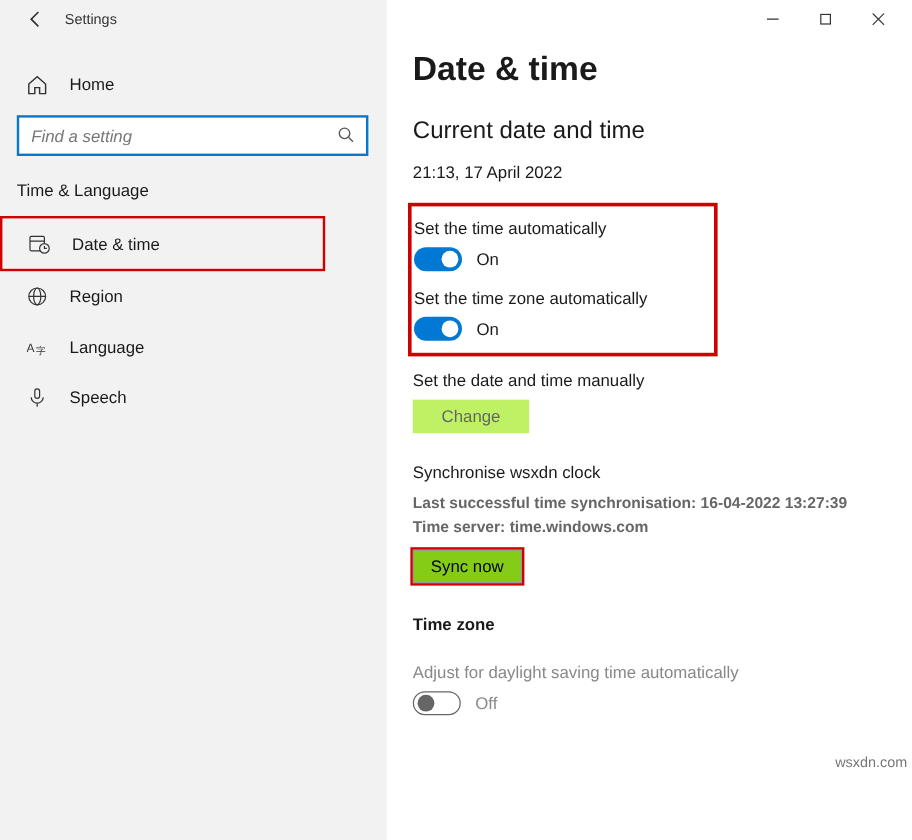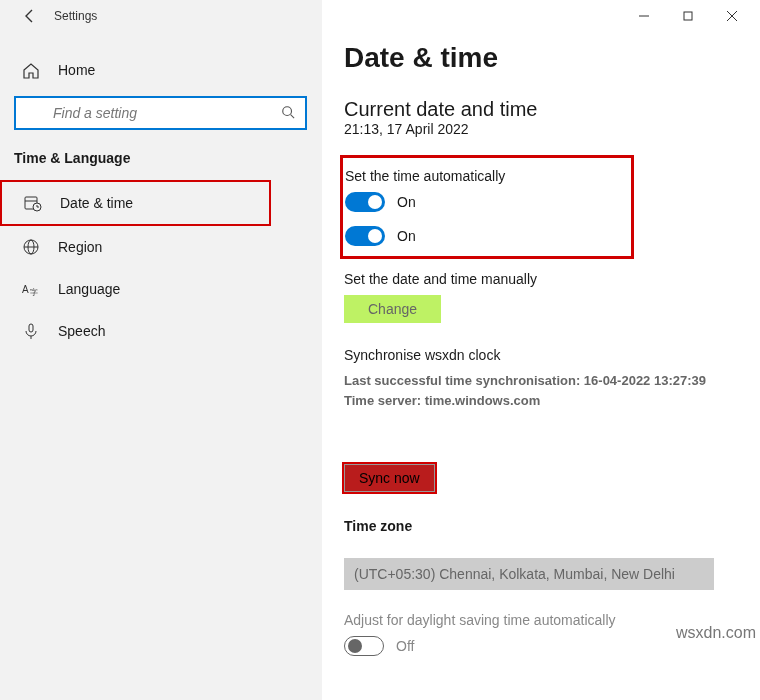--- a/index.html
+++ b/index.html
@@ -51,26 +51,25 @@
     display:flex; align-items:center;
     padding: 0 10px 0 10px;
     justify-content: space-between;
   }
   .search-input {
     border: none; outline: none;
     width: 100%;
     font-size: 14px; font-style: italic;
     color: #666;
     background: transparent;
-    margin-left: 27px;
   }
   .search-input::placeholder { color:#777; font-style: italic; }
   .search-icon { color:#555; font-size:14px; }
   .category-header {
-    font-weight: 700;
+    font-weight: 400;
     font-size: 14px;
     padding: 4px 14px 14px 14px;
   }
   .nav { list-style:none; }
   .nav-item {
     display:flex; align-items:center;
     gap: 18px;
     padding: 12px 22px;
     cursor:pointer;
     font-size: 14px;
@@ -93,27 +92,27 @@
   .win-btn {
     width:44px; height:28px;
     display:flex; align-items:center; justify-content:center;
     font-size:12px; color:#333;
     cursor:pointer;
   }
   .page {
     padding: 42px 22px 20px 22px;
   }
   h1.page-title { font-size: 28px; font-weight: 600; margin-bottom: 24px; }
-  h2.section-title { font-size: 20px; font-weight:400; }
+  h2.section-title { font-size: 20px; font-weight:400; margin-bottom: 14px; }
   .current-dt { font-size: 14px; margin-bottom: 18px; }
   .highlight-box {
     border: 3px solid #d00000;
     padding: 10px 10px 10px 2px;
     margin-left: -4px;
-    width: 294px;
+    width: 258px;
     margin-bottom: 12px;
   }
   .setting-label { font-size:14px; margin-bottom:8px; }
   .toggle-row { display:flex; align-items:center; gap:12px; margin-bottom:14px;}
   .toggle-row:last-child { margin-bottom:0; }
   .toggle {
     width:40px; height:20px; border-radius:10px;
     position:relative; cursor:pointer;
   }
   .toggle.on { background:#0078d4; }
@@ -128,36 +127,35 @@
   }
   .toggle-state { font-size:14px; }
   .btn-disabled {
     background:#bef264; color:#666;
     border:none; padding: 6px 24px;
     font-size:14px; margin-bottom:24px;
     cursor:default;
   }
   .sync-section .sub { font-size:13px; color:#666; line-height:1.5; margin-bottom:10px;font-weight:bold;}
   .btn-sync {
-    background:#b91c1c; border:1px solid #999;
+    background:#84cc16; border:1px solid #999;
     padding:5px 14px; font-size:14px;
     cursor:pointer;
     outline: 2px solid #d00000;
-    margin-top: 44px;
   }
   .subheading { font-size:14px; font-weight:700; margin-top:26px; margin-bottom:24px; }
   .tz-select {
     width: 370px; background:#ccc; color:#666;
     padding: 8px 10px; font-size:14px;
     border:none;
   }
   .dst-label { font-size:14px; color:#888; margin-top:22px; margin-bottom:8px;}
   .watermark {
     position:absolute; right:4px; bottom:58px;
-    font-size:16px; color:#777;
+    font-size:12px; color:#777;
   }
 </style>
 </head>
 <body>
 
 <div class="window">
 
   <div class="sidebar">
     <div class="titlebar">
       <div class="back-btn">
@@ -259,40 +257,40 @@
       <h1 class="page-title">Date &amp; time</h1>
       <h2 class="section-title">Current date and time</h2>
       <div class="current-dt">21:13, 17 April 2022</div>
 
       <div class="highlight-box">
         <div class="setting-label">Set the time automatically</div>
         <div class="toggle-row">
           <div class="toggle on"></div>
           <span class="toggle-state">On</span>
         </div>
+        <div class="setting-label">Set the time zone automatically</div>
         <div class="toggle-row">
           <div class="toggle on"></div>
           <span class="toggle-state">On</span>
         </div>
       </div>
 
       <div class="setting-label">Set the date and time manually</div>
       <button class="btn-disabled" disabled="">Change</button>
 
       <div class="sync-section">
         <div class="setting-label" style="font-weight:400;">Synchronise wsxdn clock</div>
         <div class="sub">
           <span>Last successful time synchronisation: 16-04-2022 13:27:39</span><br>
           <span>Time server: time.windows.com</span>
         </div>
         <button class="btn-sync">Sync now</button>
       </div>
 
       <div class="subheading">Time zone</div>
-      <div class="tz-select">(UTC+05:30) Chennai, Kolkata, Mumbai, New Delhi</div>
 
       <div class="dst-label">Adjust for daylight saving time automatically</div>
       <div class="toggle-row">
         <div class="toggle off"></div>
         <span class="toggle-state" style="color:#888;">Off</span>
       </div>
     </div>
 
     <div class="watermark">wsxdn.com</div>
   </div>

